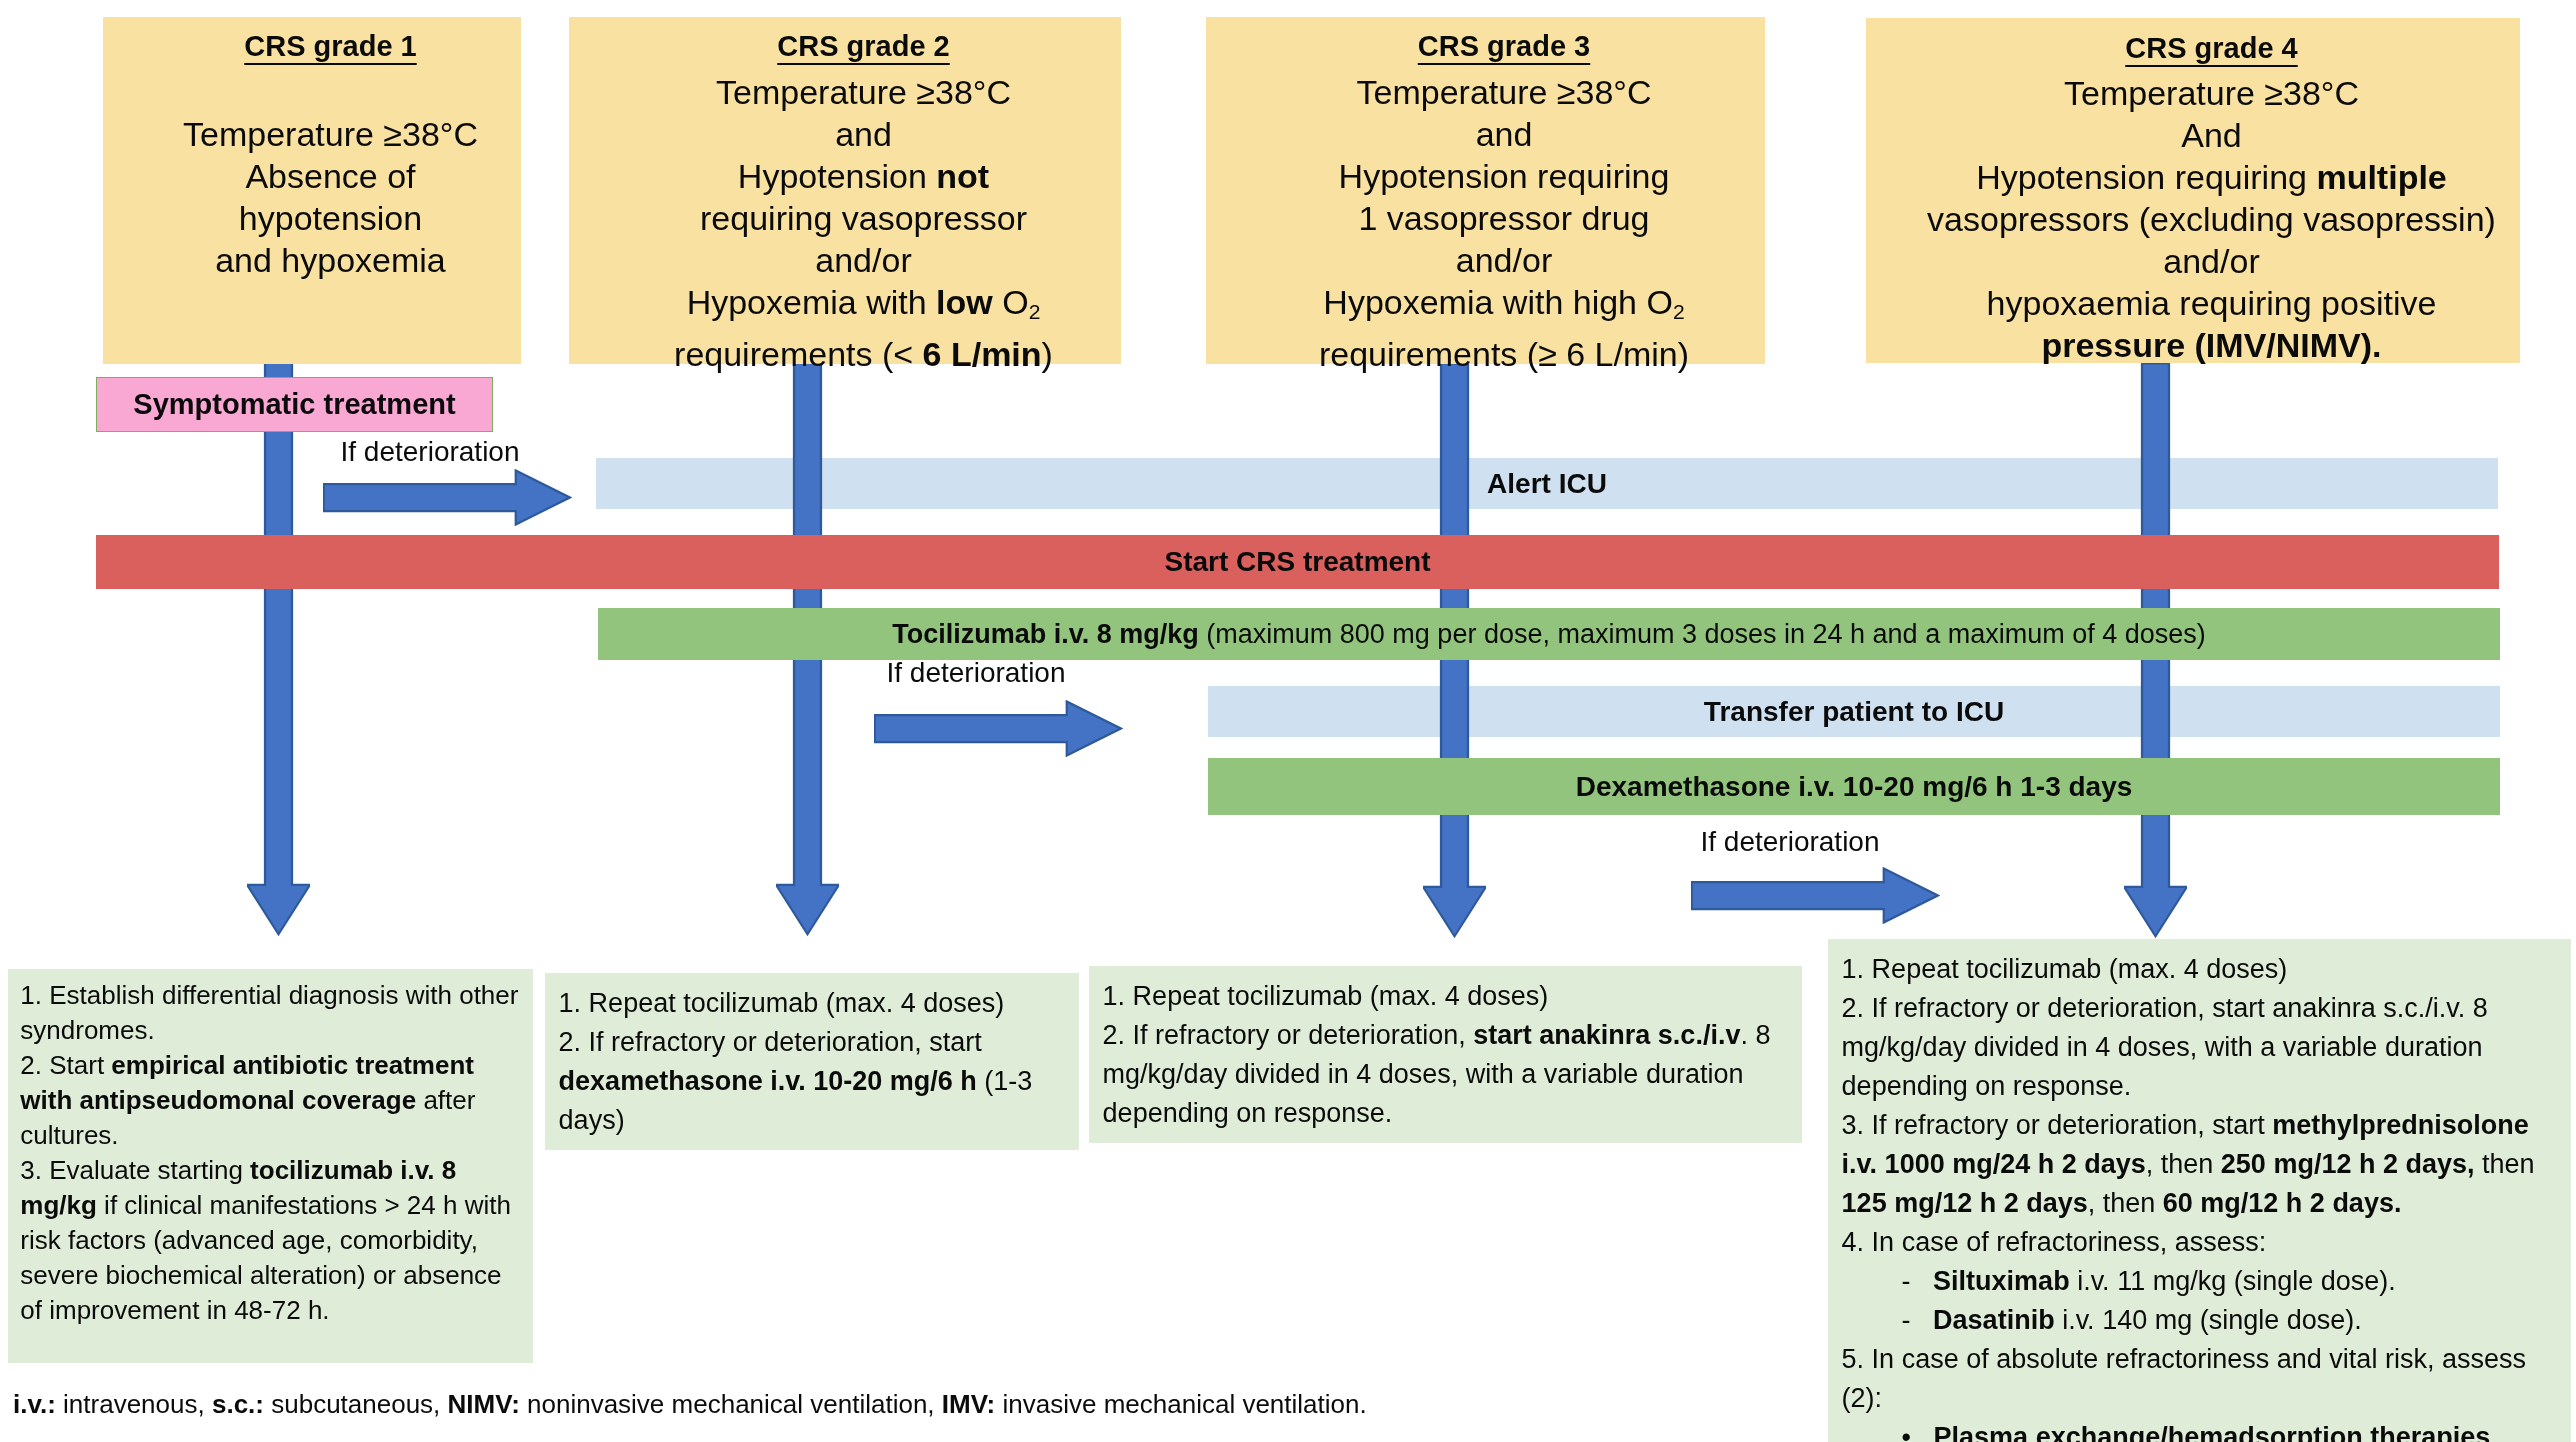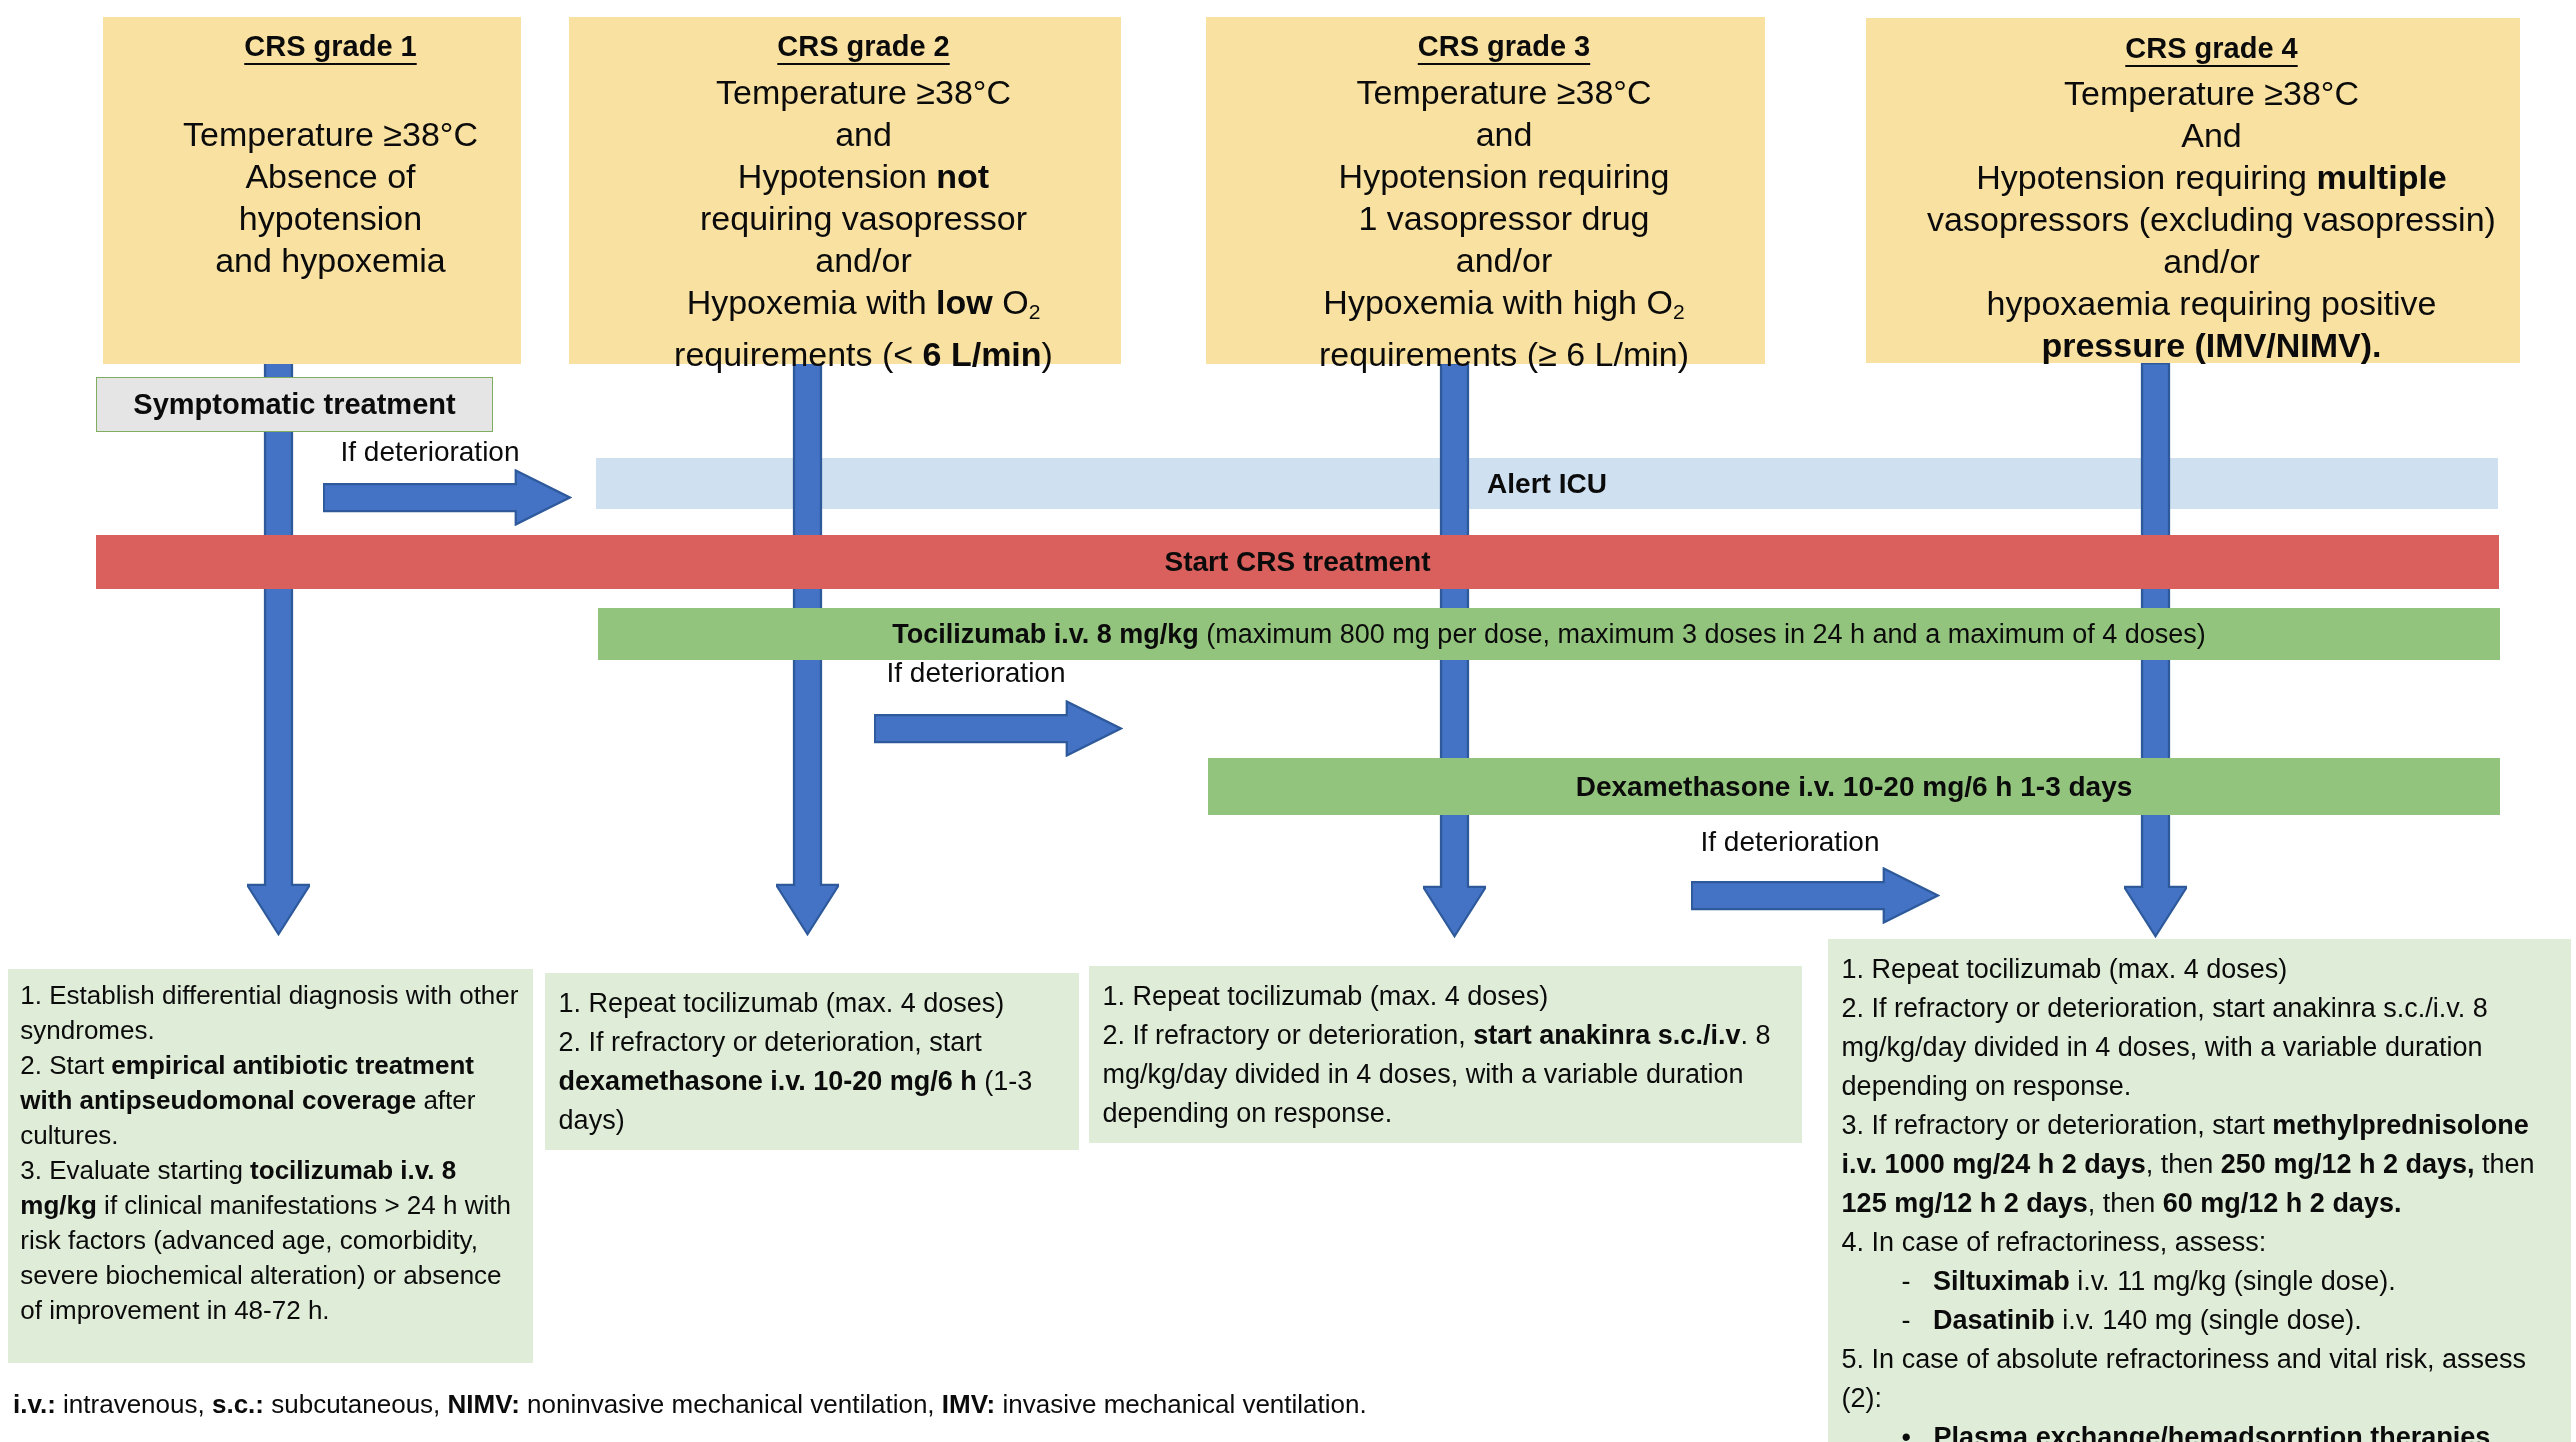--- a/index.html
+++ b/index.html
@@ -16,21 +16,21 @@
   
   .varrow{position:absolute;z-index:2;}
   
   .band{position:absolute;display:flex;align-items:center;justify-content:center;
         font-size:28px;font-weight:bold;white-space:nowrap;}
   .band.blue{background:#cfe0f1;z-index:1;}
   .band.red{background:#d9605c;z-index:3;}
   .band.green{background:#93c47d;z-index:3;}
   .band.toci{font-weight:normal;font-size:27px;}
   
-  .symp{position:absolute;background:#e5e5e5;border:1.5px solid #7fae60;box-sizing:border-box;
+  .symp{position:absolute;background:#f9a8d4;border:1.5px solid #7fae60;box-sizing:border-box;
         display:flex;align-items:center;justify-content:center;
         font-size:29px;font-weight:bold;z-index:3;}
   
   .det-label{position:absolute;font-size:28px;text-align:center;z-index:4;}
   .harrow{position:absolute;z-index:4;}
   
   .obox{position:absolute;background:#dfecd8;box-sizing:border-box;
         padding:10.6px 13.6px;font-size:27px;line-height:39px;z-index:1;}
   .obox.small{font-size:26px;line-height:35px;padding:9px 12px;}
   .item.ind{padding-left:60px;}
@@ -112,20 +112,23 @@
 
   <div class="band blue" style="left:596px;top:458px;width:1902px;height:51px;">
     <span>Alert ICU</span>
   </div>
   <div class="band red" style="left:96px;top:535px;width:2403px;height:54px;">
     <span>Start CRS treatment</span>
   </div>
   <div class="band green toci" style="left:598px;top:608px;width:1902px;height:52px;">
     <span><span class="b">Tocilizumab i.v. 8 mg/kg</span><span> (maximum 800 mg per dose, maximum 3 doses in 24 h and a maximum of 4 doses)</span></span>
   </div>
+  <div class="band blue" style="left:1208px;top:686px;width:1292px;height:51px;">
+    <span>Transfer patient to ICU</span>
+  </div>
   <div class="band green" style="left:1208px;top:758px;width:1292px;height:57px;">
     <span>Dexamethasone i.v. 10-20 mg/6 h 1-3 days</span>
   </div>
 
   <div class="det-label" style="left:302px;top:436px;width:256px;">If deterioration</div>
   <svg class="harrow" style="left:323px;top:469px;" width="249" height="57" viewBox="0 0 330 76">
     <polygon points="0,20 256,20 256,2 328,38 256,74 256,56 0,56" fill="#4472c4" stroke="#2e5a9b" stroke-width="3"></polygon>
   </svg>
 
   <div class="det-label" style="left:848px;top:657px;width:256px;">If deterioration</div>

